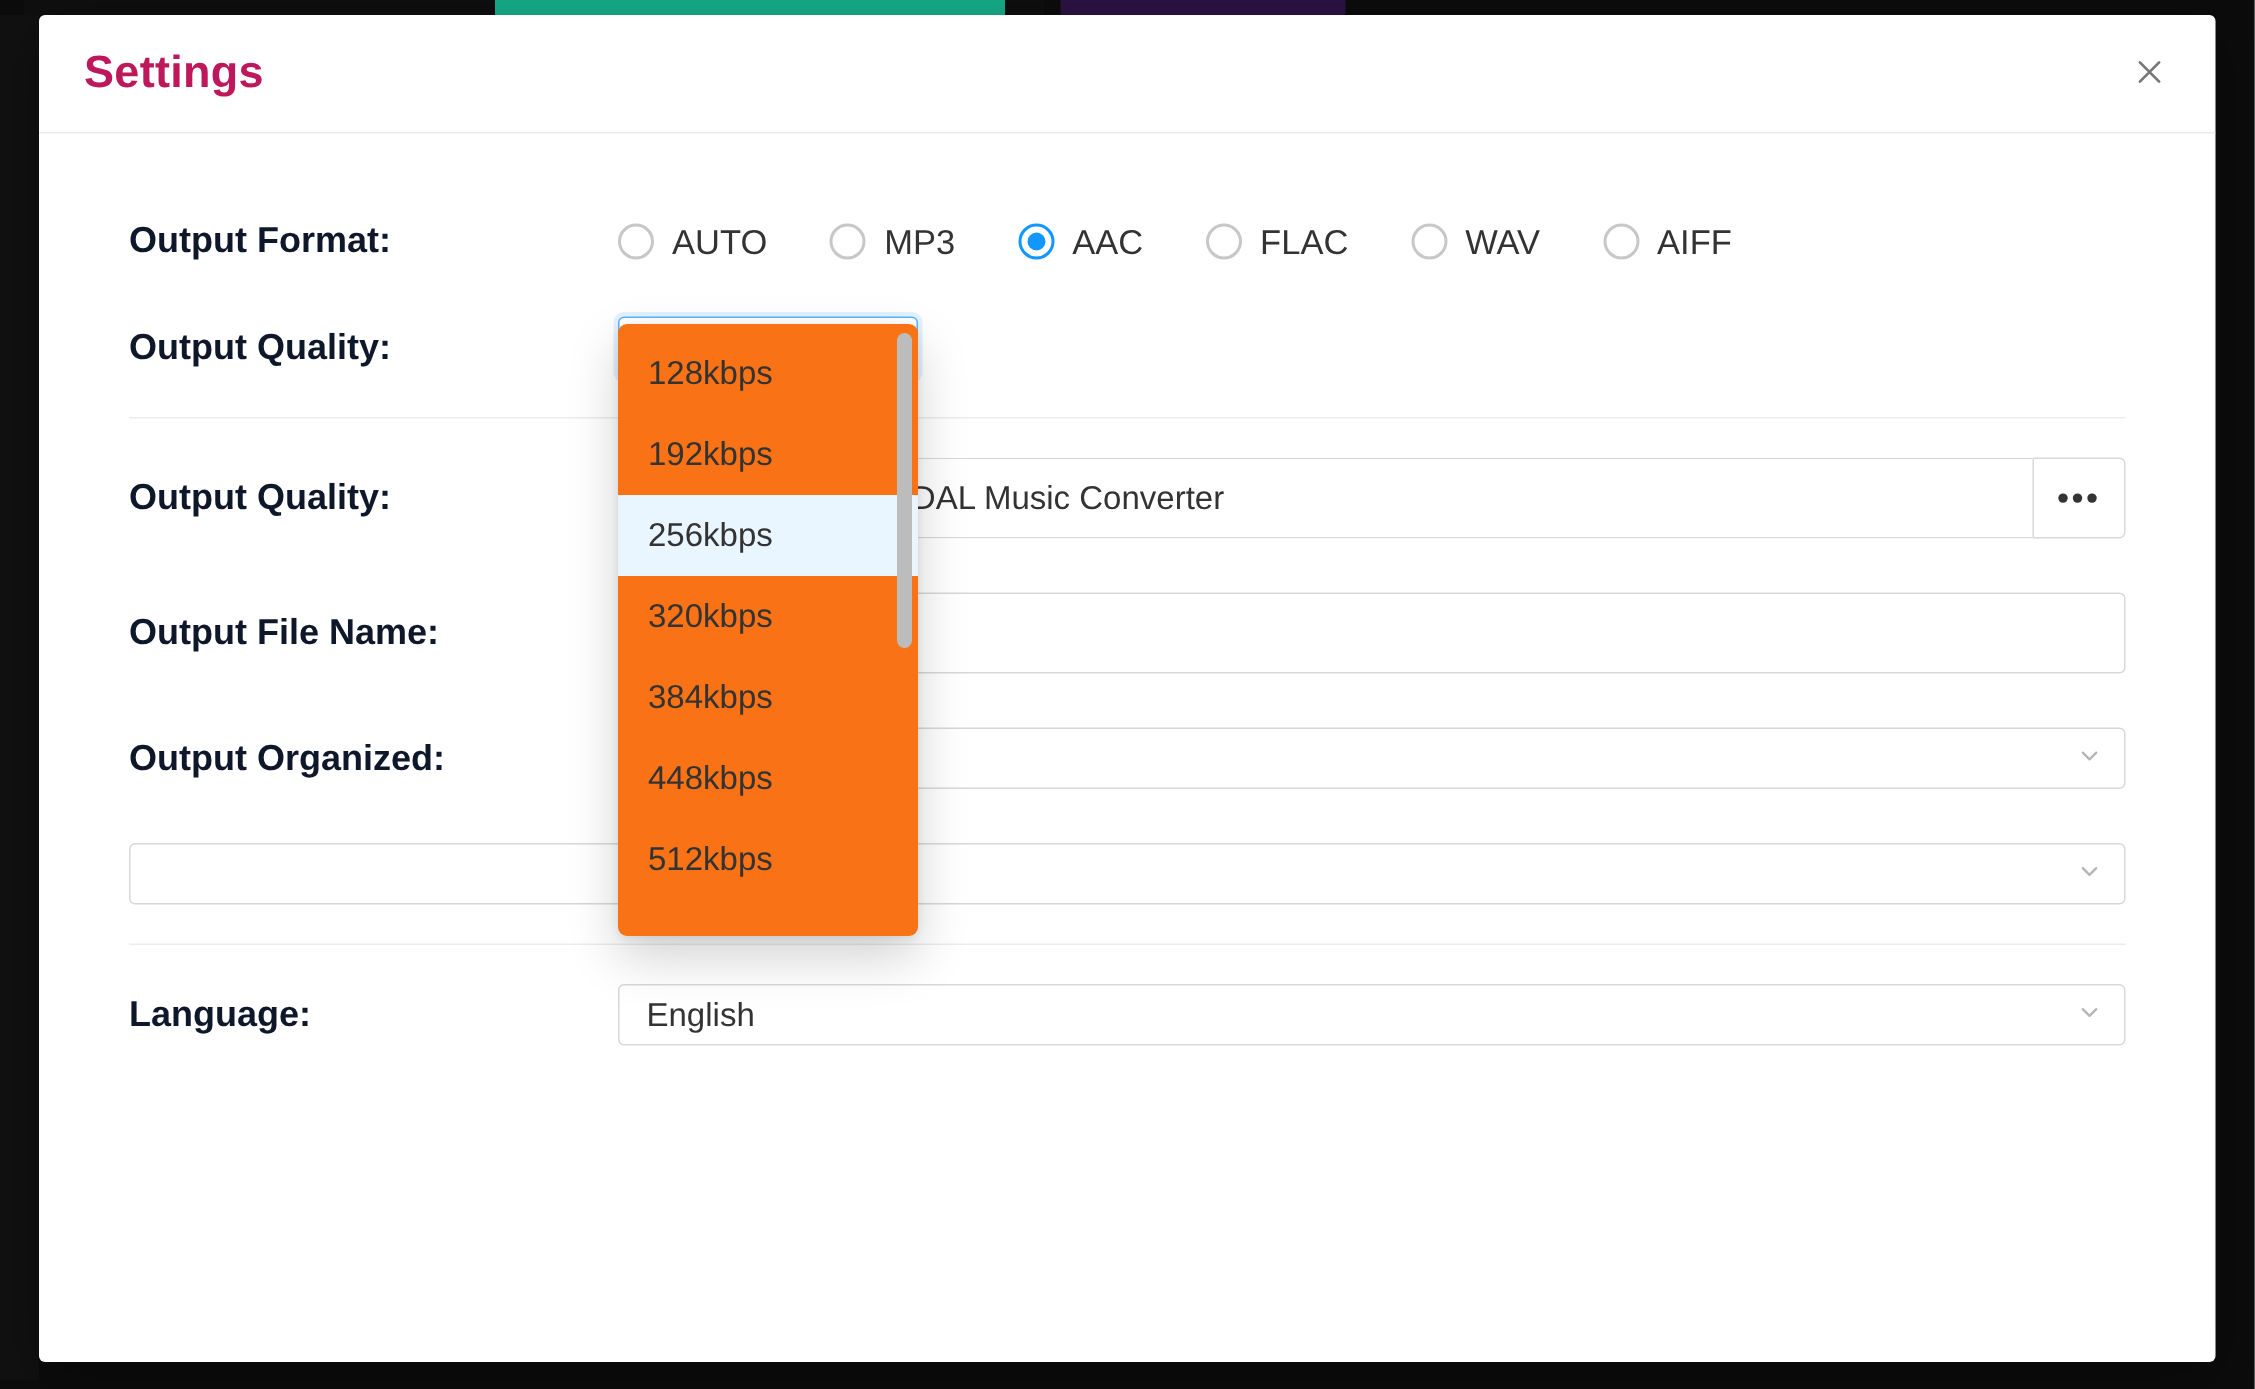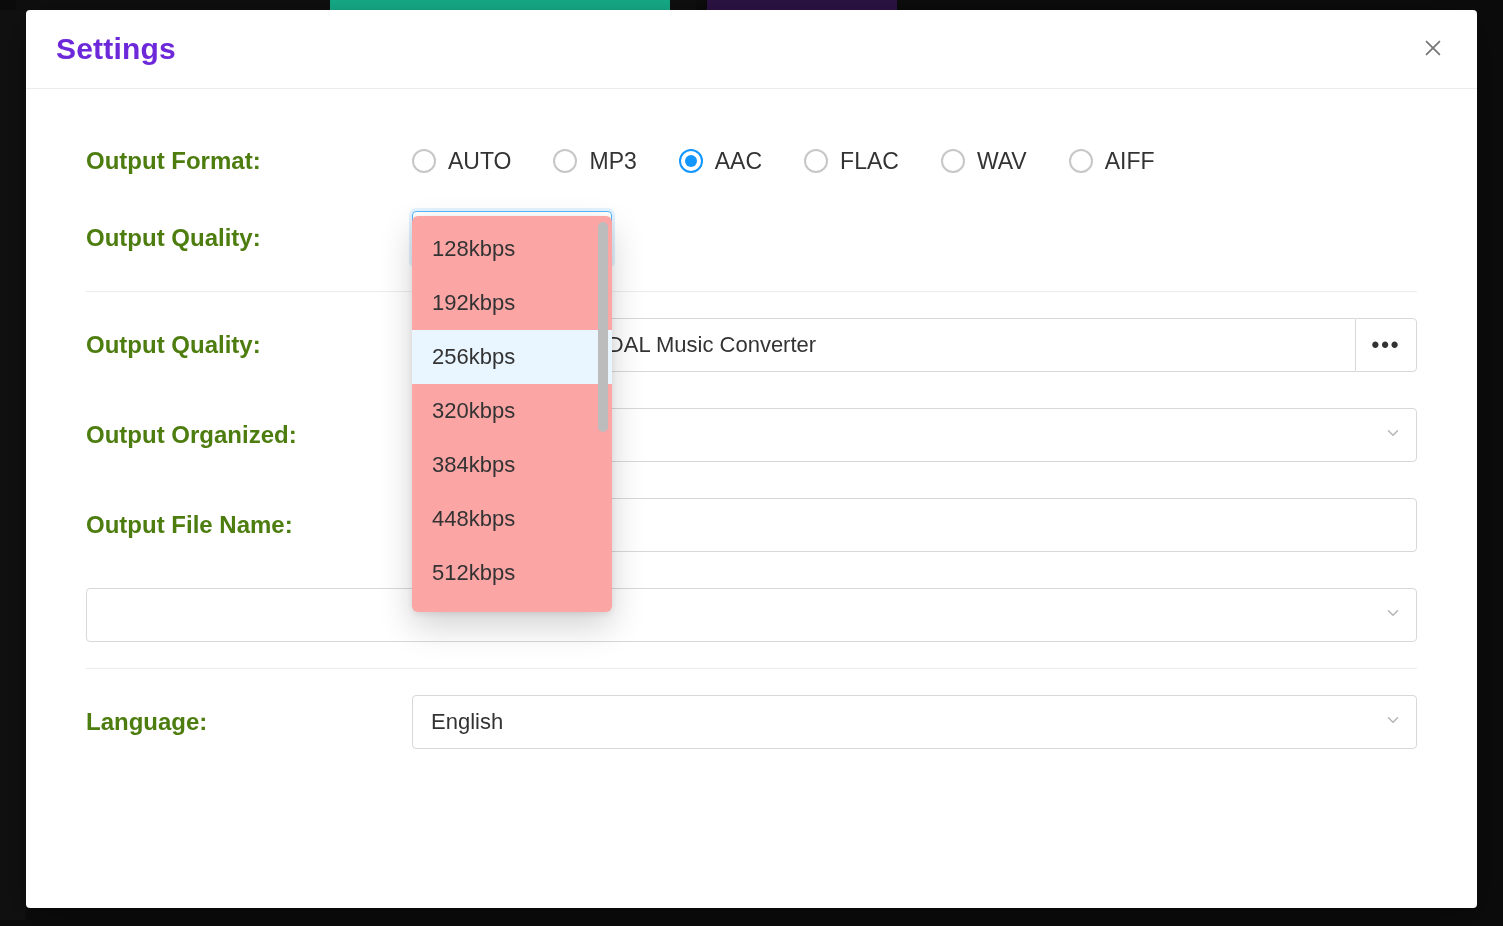--- a/index.html
+++ b/index.html
@@ -35,37 +35,37 @@
     border-radius: 4px;
     box-shadow: 0 10px 40px rgba(0,0,0,.35);
     overflow: hidden;
   }
   .modal-header {
     display: flex; align-items: center; justify-content: space-between;
     padding: 22px 30px 22px 30px;
     border-bottom: 1px solid #ececec;
   }
   .modal-title {
-    font-size: 30px; font-weight: 550; color: #6d28d9; letter-spacing: .2px;
+    font-size: 30px; font-weight: 550; color: #be185d; letter-spacing: .2px;
   }
   .close-btn {
     width: 28px; height: 28px; display: flex; align-items: center; justify-content: center;
     color: #777; cursor: pointer; background:none; border:none;
   }
   .close-btn svg { width: 22px; height: 22px; stroke: currentColor; }
   .modal-body {
     padding: 40px 60px 40px 60px;
   }
   .form-row {
     display: flex; align-items: center;
     padding: 18px 0;
   }
   .form-label {
     width: 326px; flex: 0 0 326px;
-    font-size: 24px; font-weight: 700; color: #4d7c0f;
+    font-size: 24px; font-weight: 700; color: #0f172a;
   }
   .form-control-area {
     flex: 1; position: relative;
   }
   .radio-group {
     display: flex; gap: 42px; align-items: flex-end;
   }
   .radio {
     display: inline-flex; align-items: center; gap: 12px; cursor: pointer;
   }
@@ -73,21 +73,21 @@
     width: 24px; height: 24px; border: 2px solid #c7c7c7; border-radius: 50%;
     display: inline-flex; align-items: center; justify-content: center;
   }
   .radio.selected .circle { border-color: #1296ff; }
   .radio.selected .dot {
     width: 12px; height: 12px; background: #1296ff; border-radius: 50%;
   }
   .radio .text { font-size: 23px; color: #333; }
   .select {
     position: relative;
-    height: 54px; border: 1px solid #d8d8d8; border-radius: 4px; background: #fff;
+    height: 41px; border: 1px solid #d8d8d8; border-radius: 4px; background: #fff;
     display: flex; align-items: center; padding: 0 44px 0 18px;
     font-size: 22px; color: #333;
     cursor: pointer;
   }
   .select .chev {
     position: absolute; right: 14px; top: 50%; transform: translateY(-50%);
     color: #b5b5b5;
   }
   .select .chev svg { width: 18px; height: 18px; stroke: currentColor; fill:none; }
   .select.quality {
@@ -114,24 +114,24 @@
   }
   .divider {
     border: none; border-top: 1px solid #ececec; margin: 8px 0 8px 0;
   }
   
   .dropdown {
     position: absolute;
     left: 386px; 
     top: 206px;
     width: 200px;
-    background: #fca5a5;
+    background: #f97316;
     border-radius: 6px;
     box-shadow: 0 14px 34px rgba(0,0,0,.18), 0 2px 6px rgba(0,0,0,.08);
-    padding: 6px 0 12px 0;
+    padding: 6px 0 24px 0;
     z-index: 10;
   }
   .dropdown .scroll {
     position: absolute; right: 4px; top: 6px; width: 10px; height: 210px;
     background: #bcbcbc; border-radius: 6px;
   }
   .opt {
     padding: 14px 20px; font-size: 22px; color: #333; cursor: pointer;
   }
   .opt.highlight { background: #e9f5ff; }
@@ -217,38 +217,38 @@
           <div class="textbox" style="flex:1;">
             <input type="text" value="ments\Ukeysoft TIDAL Music Converter" style="">
           </div>
           <button class="btn-browse">
             <span>•••</span>
           </button>
         </div>
       </div>
 
       <div class="form-row">
+        <div class="form-label">Output File Name:</div>
+        <div class="form-control-area">
+          <div class="textbox">
+            <input type="text" value="" style="">
+          </div>
+        </div>
+      </div>
+
+      <div class="form-row">
         <div class="form-label">Output Organized:</div>
         <div class="form-control-area">
           <div class="select full">
             <span></span>
             <span class="chev">
               <svg viewBox="0 0 24 24" stroke-width="2" stroke-linecap="round" stroke-linejoin="round">
                   <polyline points="6 9 12 15 18 9"></polyline>
                 </svg>
             </span>
-          </div>
-        </div>
-      </div>
-
-      <div class="form-row">
-        <div class="form-label">Output File Name:</div>
-        <div class="form-control-area">
-          <div class="textbox">
-            <input type="text" value="" style="">
           </div>
         </div>
       </div>
 
       <div class="form-row">
         <div class="form-control-area">
           <div class="select full">
             <span></span>
             <span class="chev">
               <svg viewBox="0 0 24 24" stroke-width="2" stroke-linecap="round" stroke-linejoin="round">

